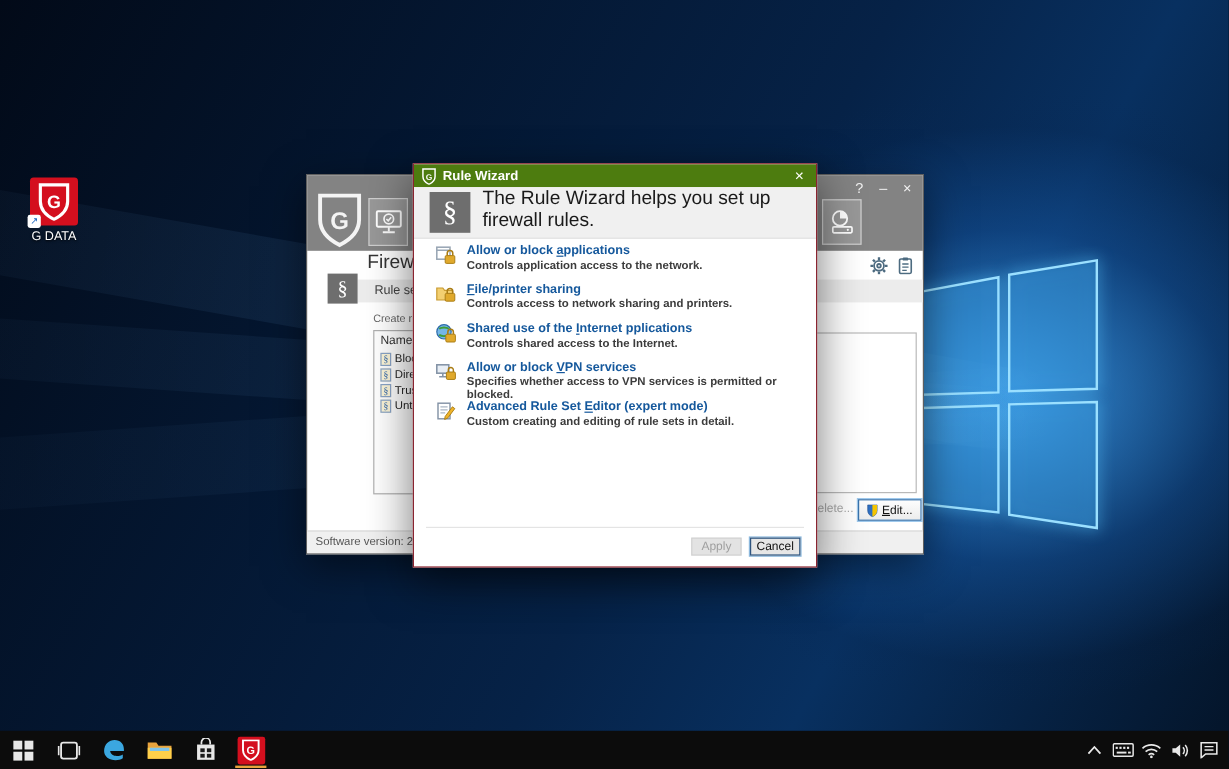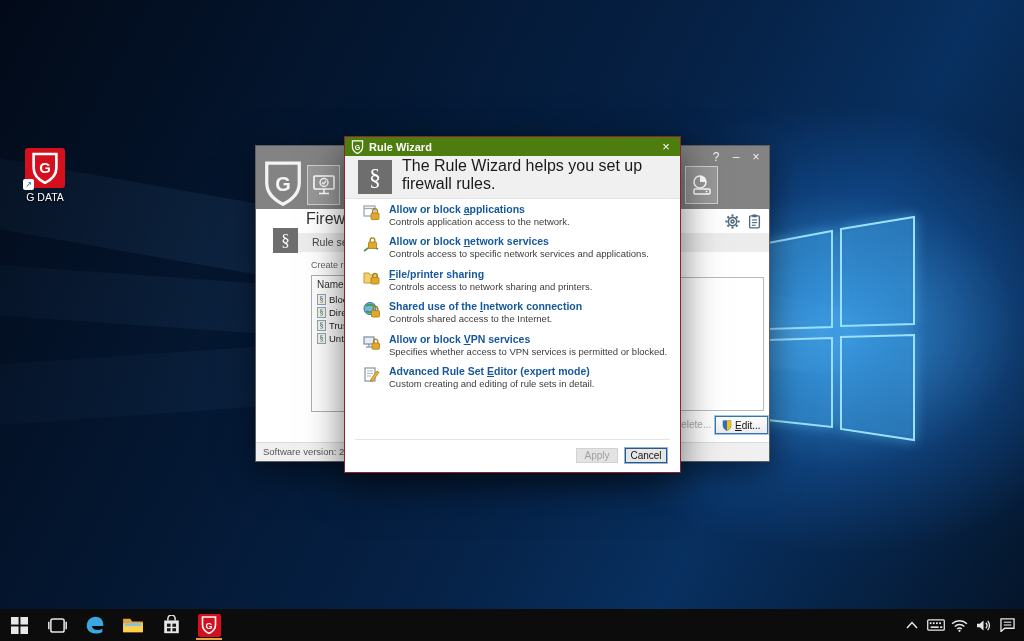--- a/index.html
+++ b/index.html
@@ -72,21 +72,21 @@
     display:flex; align-items:center; justify-content:center; cursor:pointer; }
   .rw-head { position:absolute; left:0; top:19px; right:0; height:43px; background:#f0f0f0; border-bottom:1px solid #e2e2e2; }
   .rw-head .sq { position:absolute; left:13px; top:4px; width:34px; height:34px; font-size:24px; }
   .rw-head .txt { position:absolute; left:57px; top:0; height:37px; display:flex; align-items:center;
     font-size:16px; color:#1a1a1a; }
   .rw-items { position:absolute; left:0; top:66px; right:0; }
   .rw-item { position:relative; height:32.4px; cursor:pointer; }
   .rw-item .ic { position:absolute; left:18px; top:1px; }
   .rw-item .ti { position:absolute; left:44px; top:0; font-size:10.5px; font-weight:bold; color:#15589c; }
   .rw-item .ti .k { text-decoration:underline; }
-  .rw-item .de { position:absolute; left:44px; top:13px; font-size:9.5px; color:#3c3c3c; }
+  .rw-item .de { position:absolute; left:44px; top:13px; font-size:9.5px; color:#3c3c3c;font-weight:bold; }
   .rw-sep { position:absolute; left:10px; right:10px; top:302px; border-top:1px solid #e4e4e4; }
   .rw-btns { position:absolute; right:13px; top:311px; display:flex; gap:7px; }
   .btn { width:42px; height:15px; font-size:10px; display:flex; align-items:center; justify-content:center; }
   .btn.disabled { background:#e3e3e3; color:#9f9f9f; border:1px solid #d2d2d2; }
   .btn.default { background:#e6e6e6; color:#111; border:1px solid #30557f; box-shadow:0 0 0 1px #8cb8dd; cursor:pointer; }
 
   
   #taskbar { position:absolute; left:0; bottom:0; width:1024px; height:32px; background:#0c0c0c;
     display:flex; align-items:center; }
   .tb-slot { width:38px; height:32px; display:flex; align-items:center; justify-content:center; cursor:pointer; position:relative; }
@@ -240,49 +240,40 @@
       <svg class="ic" width="17" height="17" viewBox="0 0 17 17">
         <rect x="1" y="2" width="11" height="10" fill="#fff" stroke="#9aa7b5" stroke-width="1.3"></rect>
         <line x1="1" y1="4.5" x2="12" y2="4.5" stroke="#9aa7b5" stroke-width="1.3"></line>
         <rect x="8" y="9" width="8" height="6.5" rx="1" fill="#e0a92c" stroke="#a97c14" stroke-width="0.8"></rect>
         <path d="M9.7 9 v-2 a2.3 2.3 0 0 1 4.6 0 v2" fill="none" stroke="#a97c14" stroke-width="1.3"></path>
       </svg>
       <div class="ti"><span>Allow or block </span><span class="k">a</span><span>pplications</span></div>
       <div class="de">Controls application access to the network.</div>
     </div>
 
-    <div class="rw-item">
-      <svg class="ic" width="17" height="17" viewBox="0 0 17 17">
-        <path d="M1 15 L8 10 L15 13" fill="none" stroke="#3f9c35" stroke-width="1.6"></path>
-        <rect x="5.5" y="6" width="8" height="6.5" rx="1" fill="#e0a92c" stroke="#a97c14" stroke-width="0.8"></rect>
-        <path d="M7.2 6 v-1.8 a2.3 2.3 0 0 1 4.6 0 v1.8" fill="none" stroke="#a97c14" stroke-width="1.3"></path>
-      </svg>
-      <div class="ti"><span>Allow or block </span><span class="k">n</span><span>etwork services</span></div>
-      <div class="de">Controls access to specific network services and applications.</div>
-    </div>
 
     <div class="rw-item">
       <svg class="ic" width="17" height="17" viewBox="0 0 17 17">
         <path d="M1 4 h5 l1.5 2 H14 v8 H1 Z" fill="#f3cf70" stroke="#c89a30" stroke-width="1"></path>
         <rect x="8" y="8.5" width="8" height="6.5" rx="1" fill="#e0a92c" stroke="#a97c14" stroke-width="0.8"></rect>
         <path d="M9.7 8.5 v-1.8 a2.3 2.3 0 0 1 4.6 0 v1.8" fill="none" stroke="#a97c14" stroke-width="1.3"></path>
       </svg>
       <div class="ti"><span></span><span class="k">F</span><span>ile/printer sharing</span></div>
       <div class="de">Controls access to network sharing and printers.</div>
     </div>
 
 
     <div class="rw-item">
       <svg class="ic" width="17" height="17" viewBox="0 0 17 17">
         <circle cx="7" cy="7.5" r="6" fill="#74b6e8" stroke="#2d6ca8" stroke-width="1"></circle>
         <path d="M3 5 C5 3.5 9 3.5 11 5 M3 10 C5 11.5 9 11.5 11 10" fill="none" stroke="#3f9c35" stroke-width="1.6"></path>
         <rect x="8.5" y="9.5" width="8" height="6.5" rx="1" fill="#e0a92c" stroke="#a97c14" stroke-width="0.8"></rect>
         <path d="M10.2 9.5 v-1.8 a2.3 2.3 0 0 1 4.6 0 v1.8" fill="none" stroke="#a97c14" stroke-width="1.3"></path>
       </svg>
-      <div class="ti"><span>Shared use of the </span><span class="k">I</span><span>network connection</span></div>
+      <div class="ti"><span>Shared use of the </span><span class="k">I</span><span>nternet pplications</span></div>
       <div class="de">Controls shared access to the Internet.</div>
     </div>
 
     <div class="rw-item">
       <svg class="ic" width="17" height="17" viewBox="0 0 17 17">
         <rect x="1" y="3" width="10" height="7" fill="#e8eef5" stroke="#8493a6" stroke-width="1.3"></rect>
         <line x1="6" y1="10" x2="6" y2="12.5" stroke="#8493a6" stroke-width="1.3"></line>
         <line x1="3" y1="13" x2="9" y2="13" stroke="#8493a6" stroke-width="1.3"></line>
         <rect x="9" y="9" width="7.5" height="6.2" rx="1" fill="#e0a92c" stroke="#a97c14" stroke-width="0.8"></rect>
         <path d="M10.6 9 v-1.7 a2.1 2.1 0 0 1 4.2 0 v1.7" fill="none" stroke="#a97c14" stroke-width="1.2"></path>

